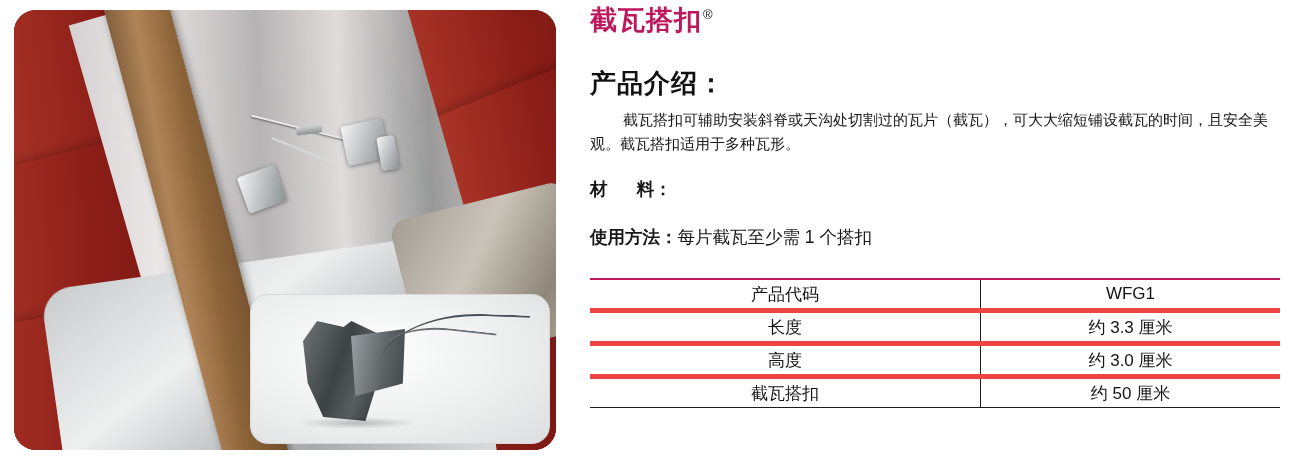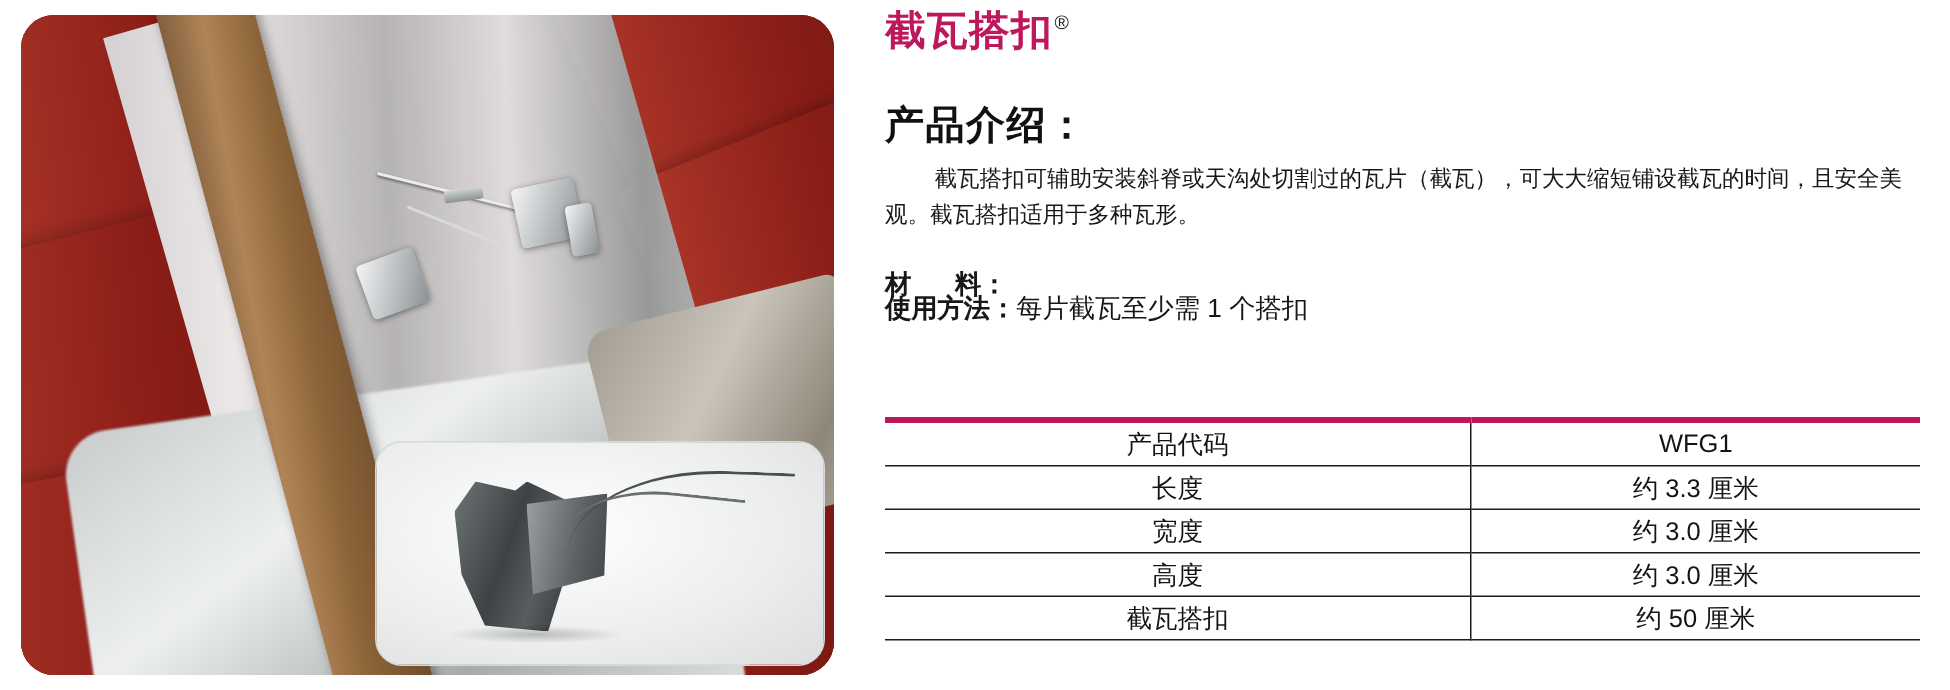--- a/index.html
+++ b/index.html
@@ -242,50 +242,50 @@
   }
   .spec-line {
     position: absolute;
     font-size: 17.5px;
     color: #171717;
     line-height: 1.5;
     display: flex;
     align-items: baseline;
   }
   .spec-line.l1 { left: 0; top: 176px; }
-  .spec-line.l2 { left: 0; top: 192px; }
+  .spec-line.l2 { left: 0; top: 224px; }
   .spec-label {
     font-weight: bold;
     white-space: pre;
     text-align: center;
   }
   .spec-value { font-weight: normal; }
 
   
   .spec-table {
     position: absolute;
     left: 0;
     top: 278px;
     width: 690px;
     border-collapse: collapse;
     font-size: 17px;
   }
   .spec-table td {
-    border-top: 1px solid #ef4444;
+    border-top: 5px solid #ef4444;
     border-bottom: 1px solid #1d1d1d;
     height: 28px;
     padding: 0;
     text-align: center;
     color: #141414;
   }
   .spec-table tr td:first-child {
     width: 390px;
     border-right: 1px solid #1d1d1d;
   }
-  .spec-table tr:first-child td { border-top: 4px solid #be185d; }
+  .spec-table tr:first-child td { border-top: 2px solid #be185d; }
 </style>
 </head>
 <body>
 
 <div class="page">
 
   <div class="photo-panel">
     <div class="roof-base"></div>
     <div class="roof-tile t1"></div>
     <div class="roof-tile t2"></div>
@@ -338,24 +338,20 @@
       <tbody>
         <tr>
           <td>产品代码</td>
           <td>WFG1</td>
         </tr>
         <tr>
           <td>长度</td>
           <td>约 3.3 厘米</td>
         </tr>
         <tr>
-          <td>宽度</td>
-          <td>约 3.0 厘米</td>
-        </tr>
-        <tr>
           <td>高度</td>
           <td>约 3.0 厘米</td>
         </tr>
         <tr>
           <td>截瓦搭扣</td>
           <td>约 50 厘米</td>
         </tr>
       </tbody>
     </table>
 

